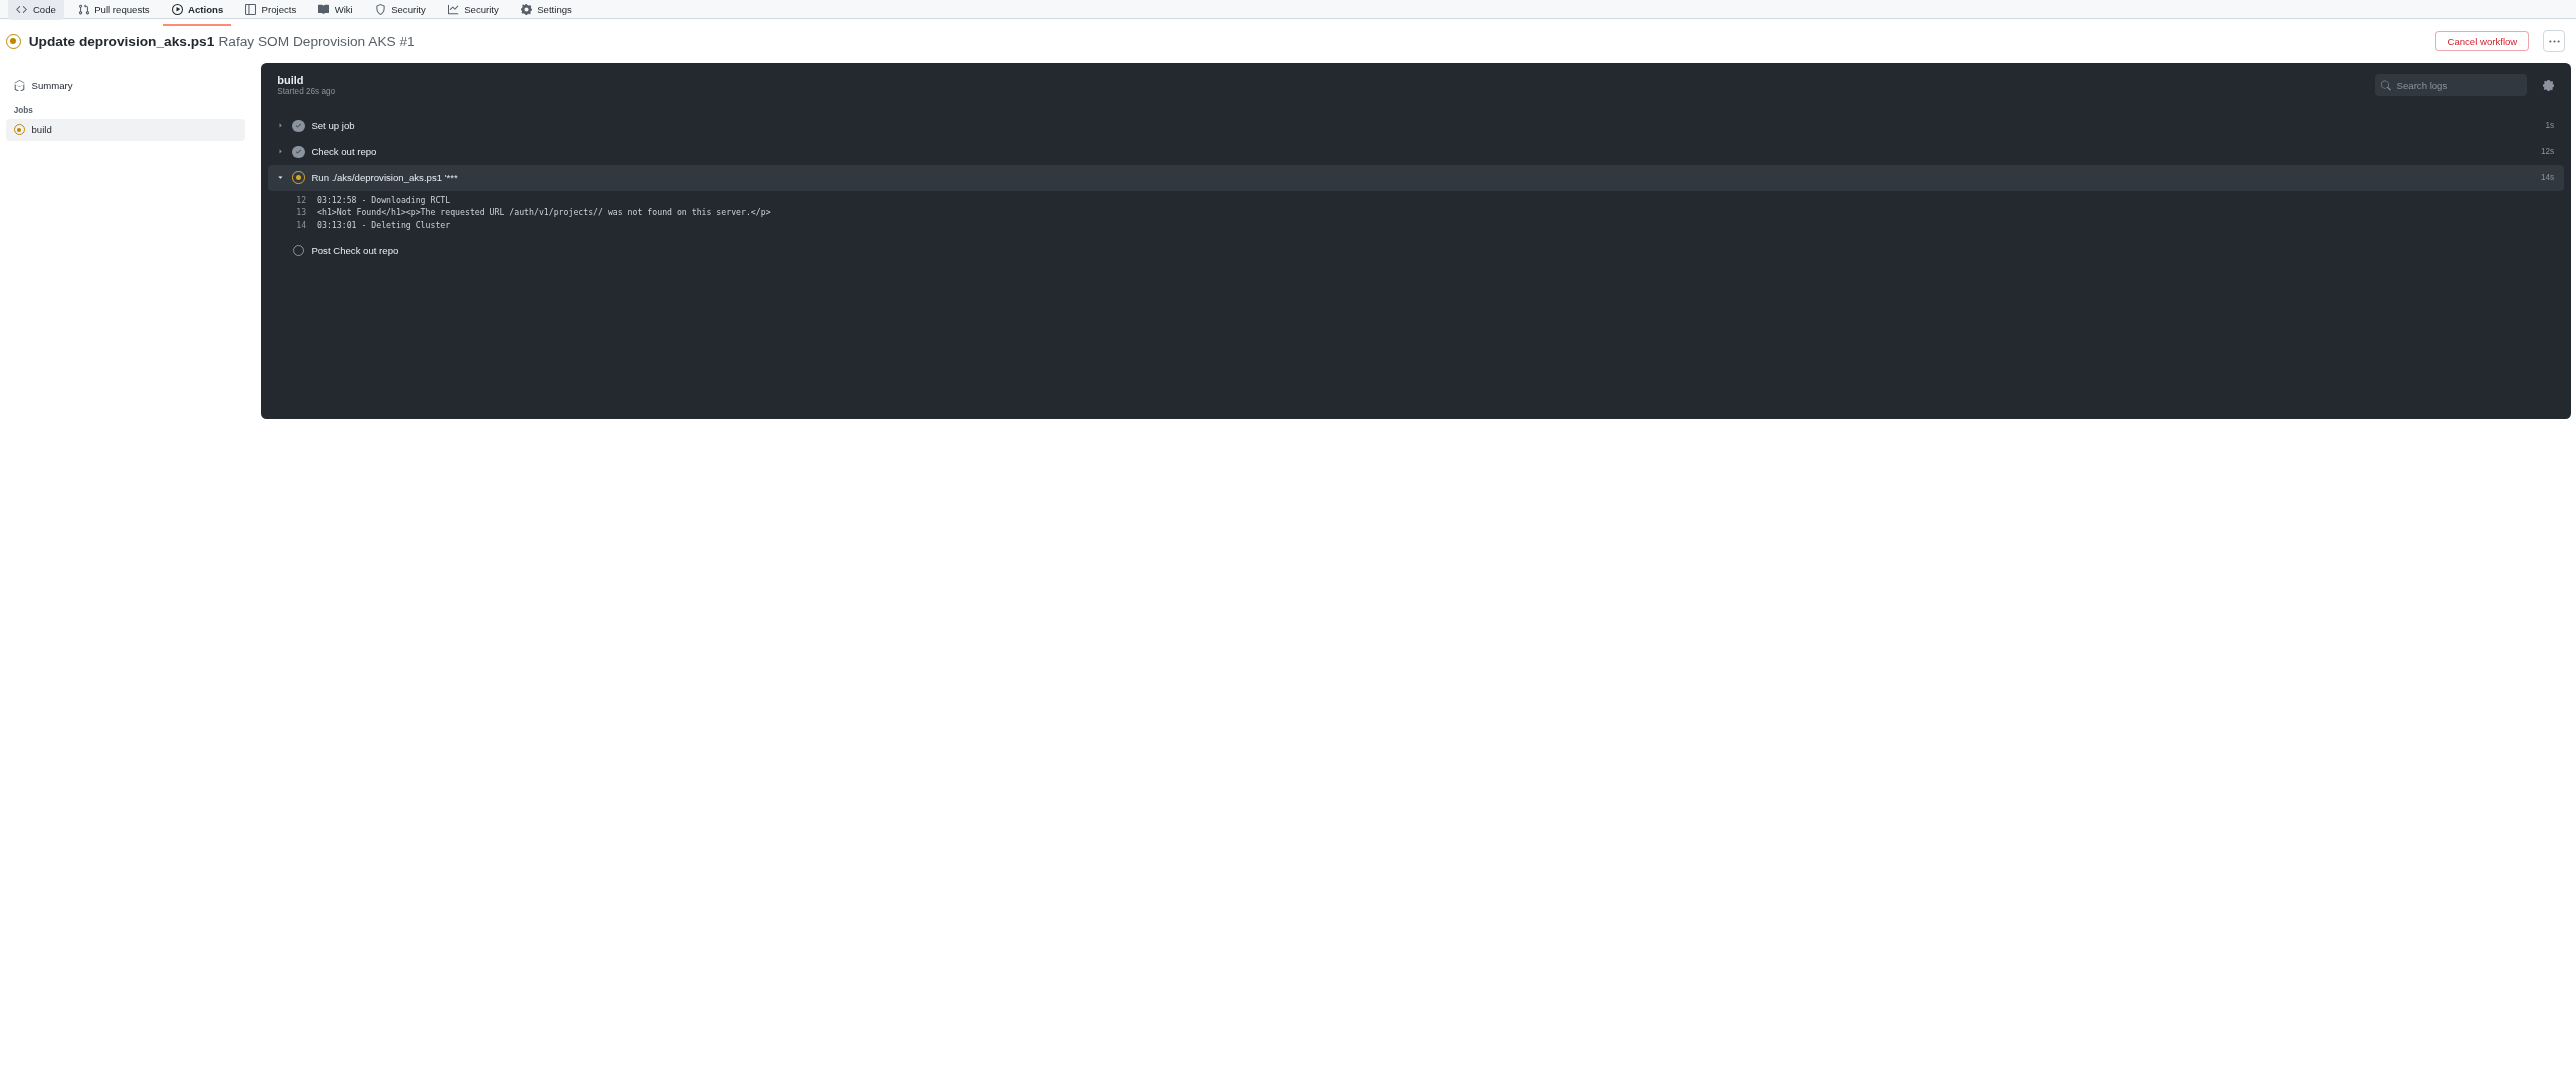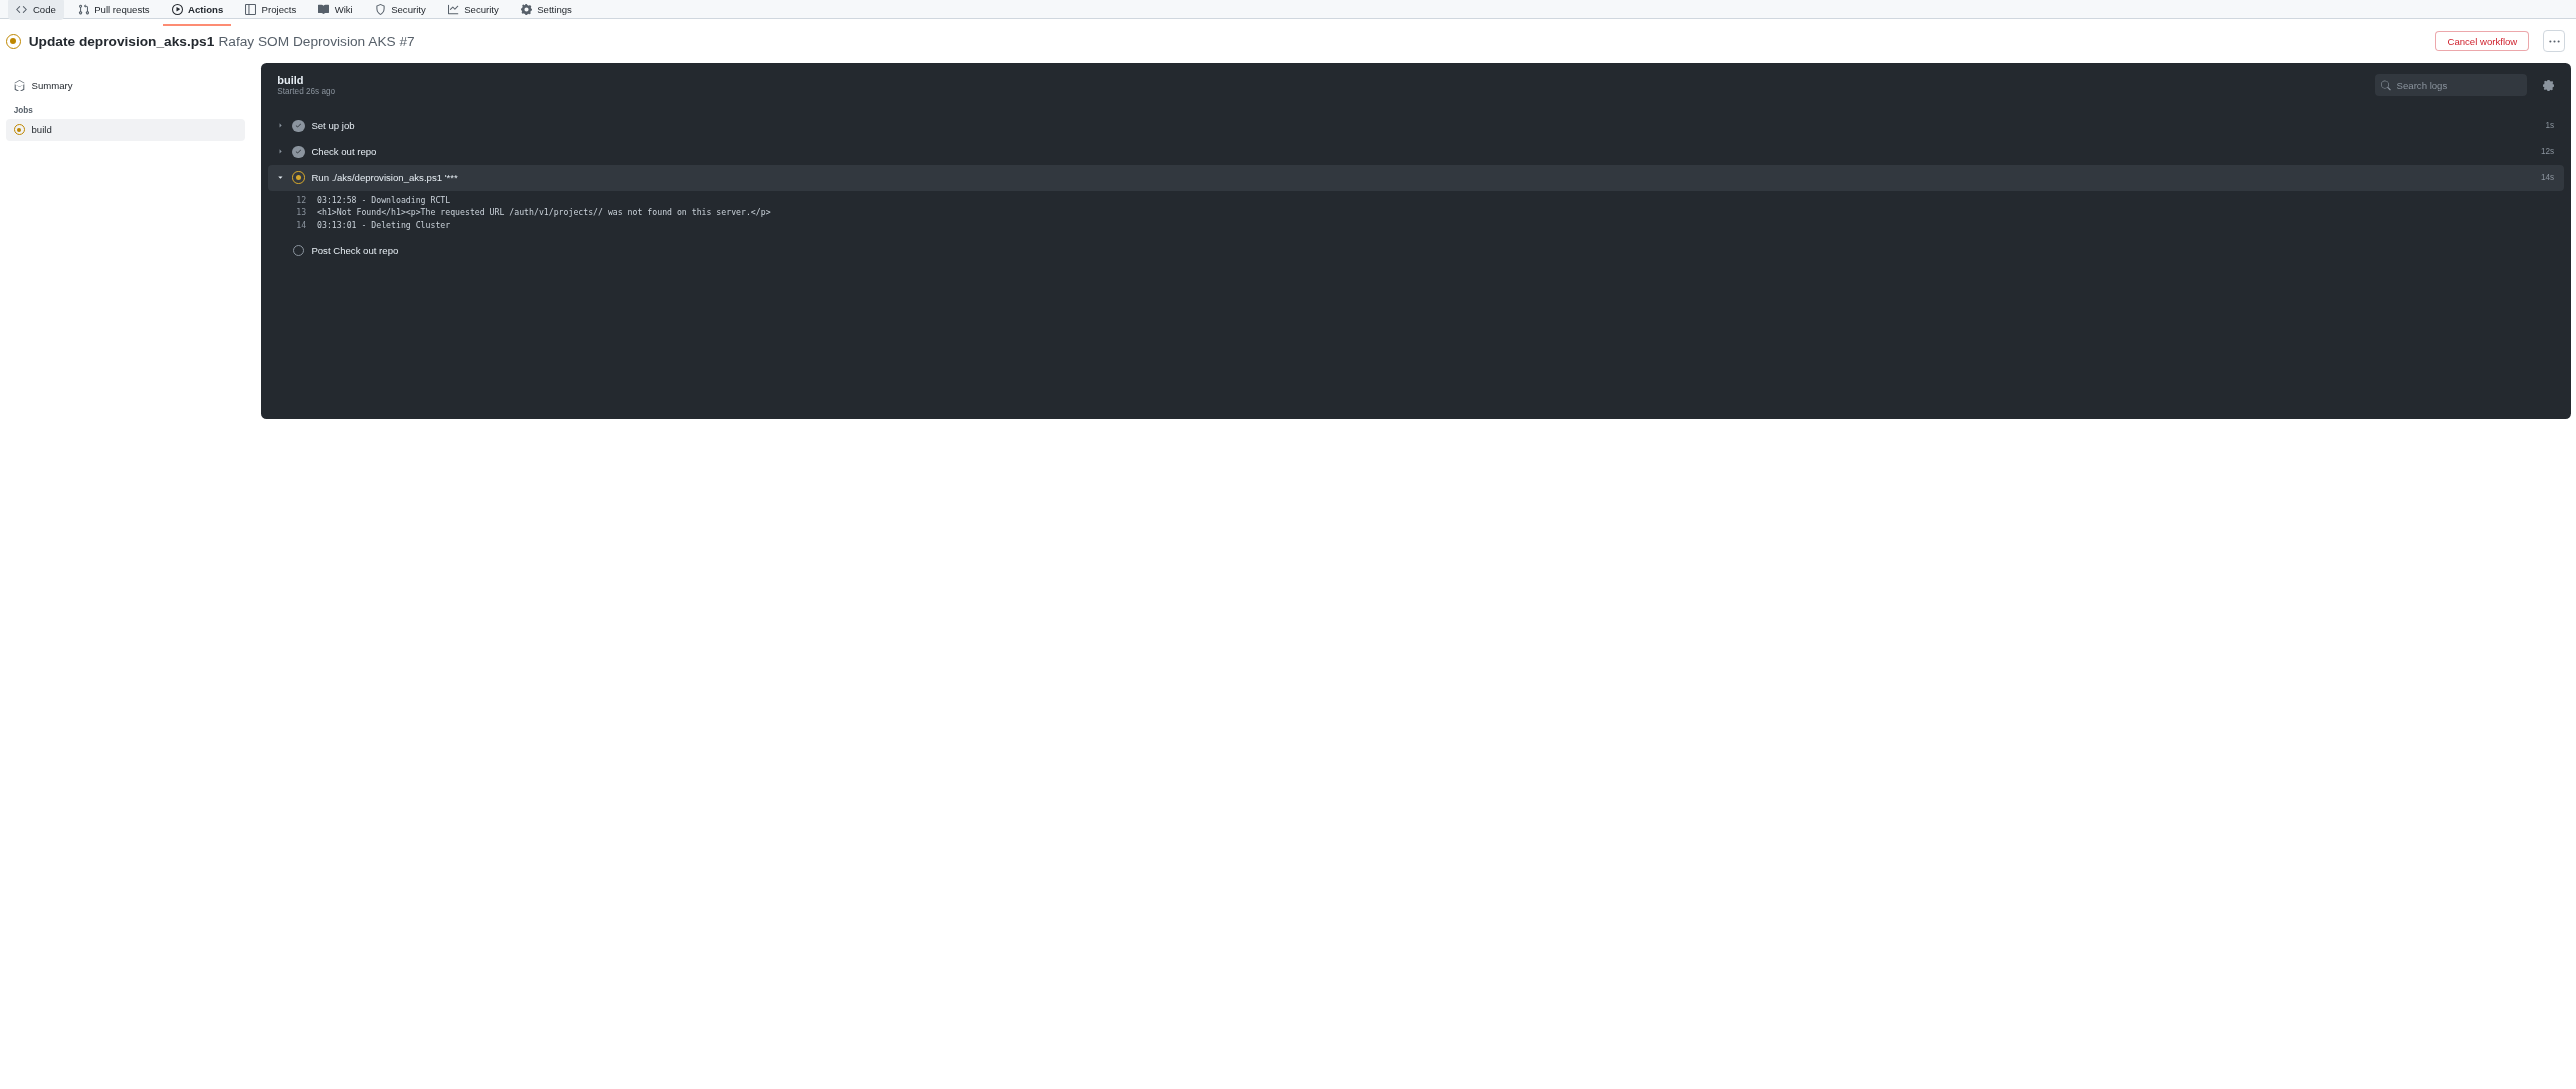--- a/index.html
+++ b/index.html
@@ -249,21 +249,21 @@
     <span>Settings</span>
   </div>
 </nav>
 
 <div class="workflow-header">
   <span class="status-ring">
       <span class="dot"></span>
     </span>
   <div class="workflow-title">
     <span class="strong">Update deprovision_aks.ps1</span>
-    <span class="sub">Rafay SOM Deprovision AKS #7</span>
+    <span class="sub">Rafay SOM Deprovision AKS #1</span>
   </div>
   <button class="btn-danger">Cancel workflow</button>
   <div class="kebab-btn">
     <svg width="11" height="11" viewBox="0 0 16 16" fill="#57606a">
         <circle cx="2" cy="8" r="1.5"></circle>
         <circle cx="8" cy="8" r="1.5"></circle>
         <circle cx="14" cy="8" r="1.5"></circle>
       </svg>
   </div>
 </div>

